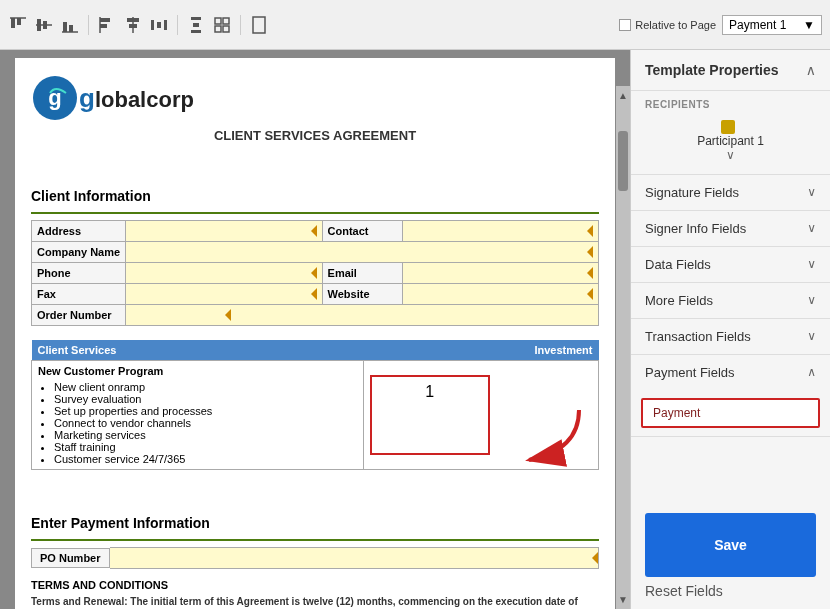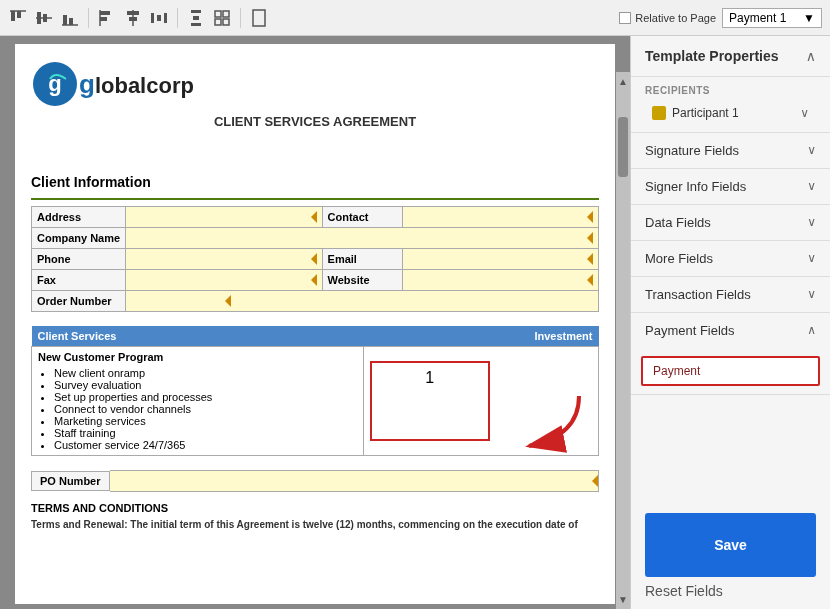--- a/index.html
+++ b/index.html
@@ -1,21 +1,21 @@
 <!DOCTYPE html>
 <html><head>
   <meta charset="utf-8">
   <style>
     * { box-sizing: border-box; margin: 0; padding: 0; }
     body { font-family: Arial, sans-serif; font-size: 12px; background: #e8e8e8; width: 830px; height: 609px; overflow: hidden; display: flex; flex-direction: column; }
 
     
     .toolbar {
       display: flex; align-items: center; padding: 15px 8px; background: #f0f0f0;
-      border-bottom: 1px solid #ccc; height: 36px; gap: 6px;
+      border-bottom: 1px solid #ccc; height: 50px; gap: 6px;
     }
     .toolbar-icon {
       width: 20px; height: 20px; display: flex; align-items: center; justify-content: center;
       cursor: pointer; color: #444; font-size: 14px;
     }
     .toolbar-separator { width: 1px; height: 20px; background: #ccc; margin: 0 2px; }
     .toolbar-spacer { flex: 1; }
     .relative-label {
       display: flex; align-items: center; gap: 4px; font-size: 11px; color: #333;
     }
@@ -158,20 +158,21 @@
     .recipients-section {
       padding: 8px 14px; border-bottom: 1px solid #ddd;
     }
     .recipients-label {
       font-size: 10px; color: #888; font-weight: bold; text-transform: uppercase;
       margin-bottom: 6px; letter-spacing: 0.5px;
     }
     .recipient-item {
       display: flex; align-items: center; justify-content: space-between;
       padding: 4px 7px;
+      flex-direction: column;
     }
     .recipient-color {
       width: 14px; height: 14px; background: #c8a000; border-radius: 2px; margin-right: 6px;
     }
     .recipient-name { font-size: 12px; color: #333; flex: 1; }
     .recipient-chevron { font-size: 12px; color: #666; }
 
     .accordion-item {
       border-bottom: 1px solid #ddd;
     }
@@ -407,20 +408,21 @@
             <defs>
               <marker id="arrowhead" markerWidth="10" markerHeight="7" refX="9" refY="3.5" orient="auto">
                 <polygon points="0 0, 10 3.5, 0 7" fill="#cc2222"></polygon>
               </marker>
             </defs>
             <path d="M 130,10 Q 130,50 80,60" stroke="#cc2222" stroke-width="4" fill="none" marker-end="url(#arrowhead)"></path>
           </svg>
         </div>
 
         <div class="payment-section" style="margin-top:14px;">
+          <div class="section-title">Enter Payment Information</div>
           <div class="po-row">
             <div class="po-label-cell">PO Number</div>
             <div class="po-fill-cell">
               <div class="po-fill-marker"></div>
             </div>
           </div>
         </div>
 
         <div style="margin-top:10px;">
           <div class="terms-title">TERMS AND CONDITIONS</div>

